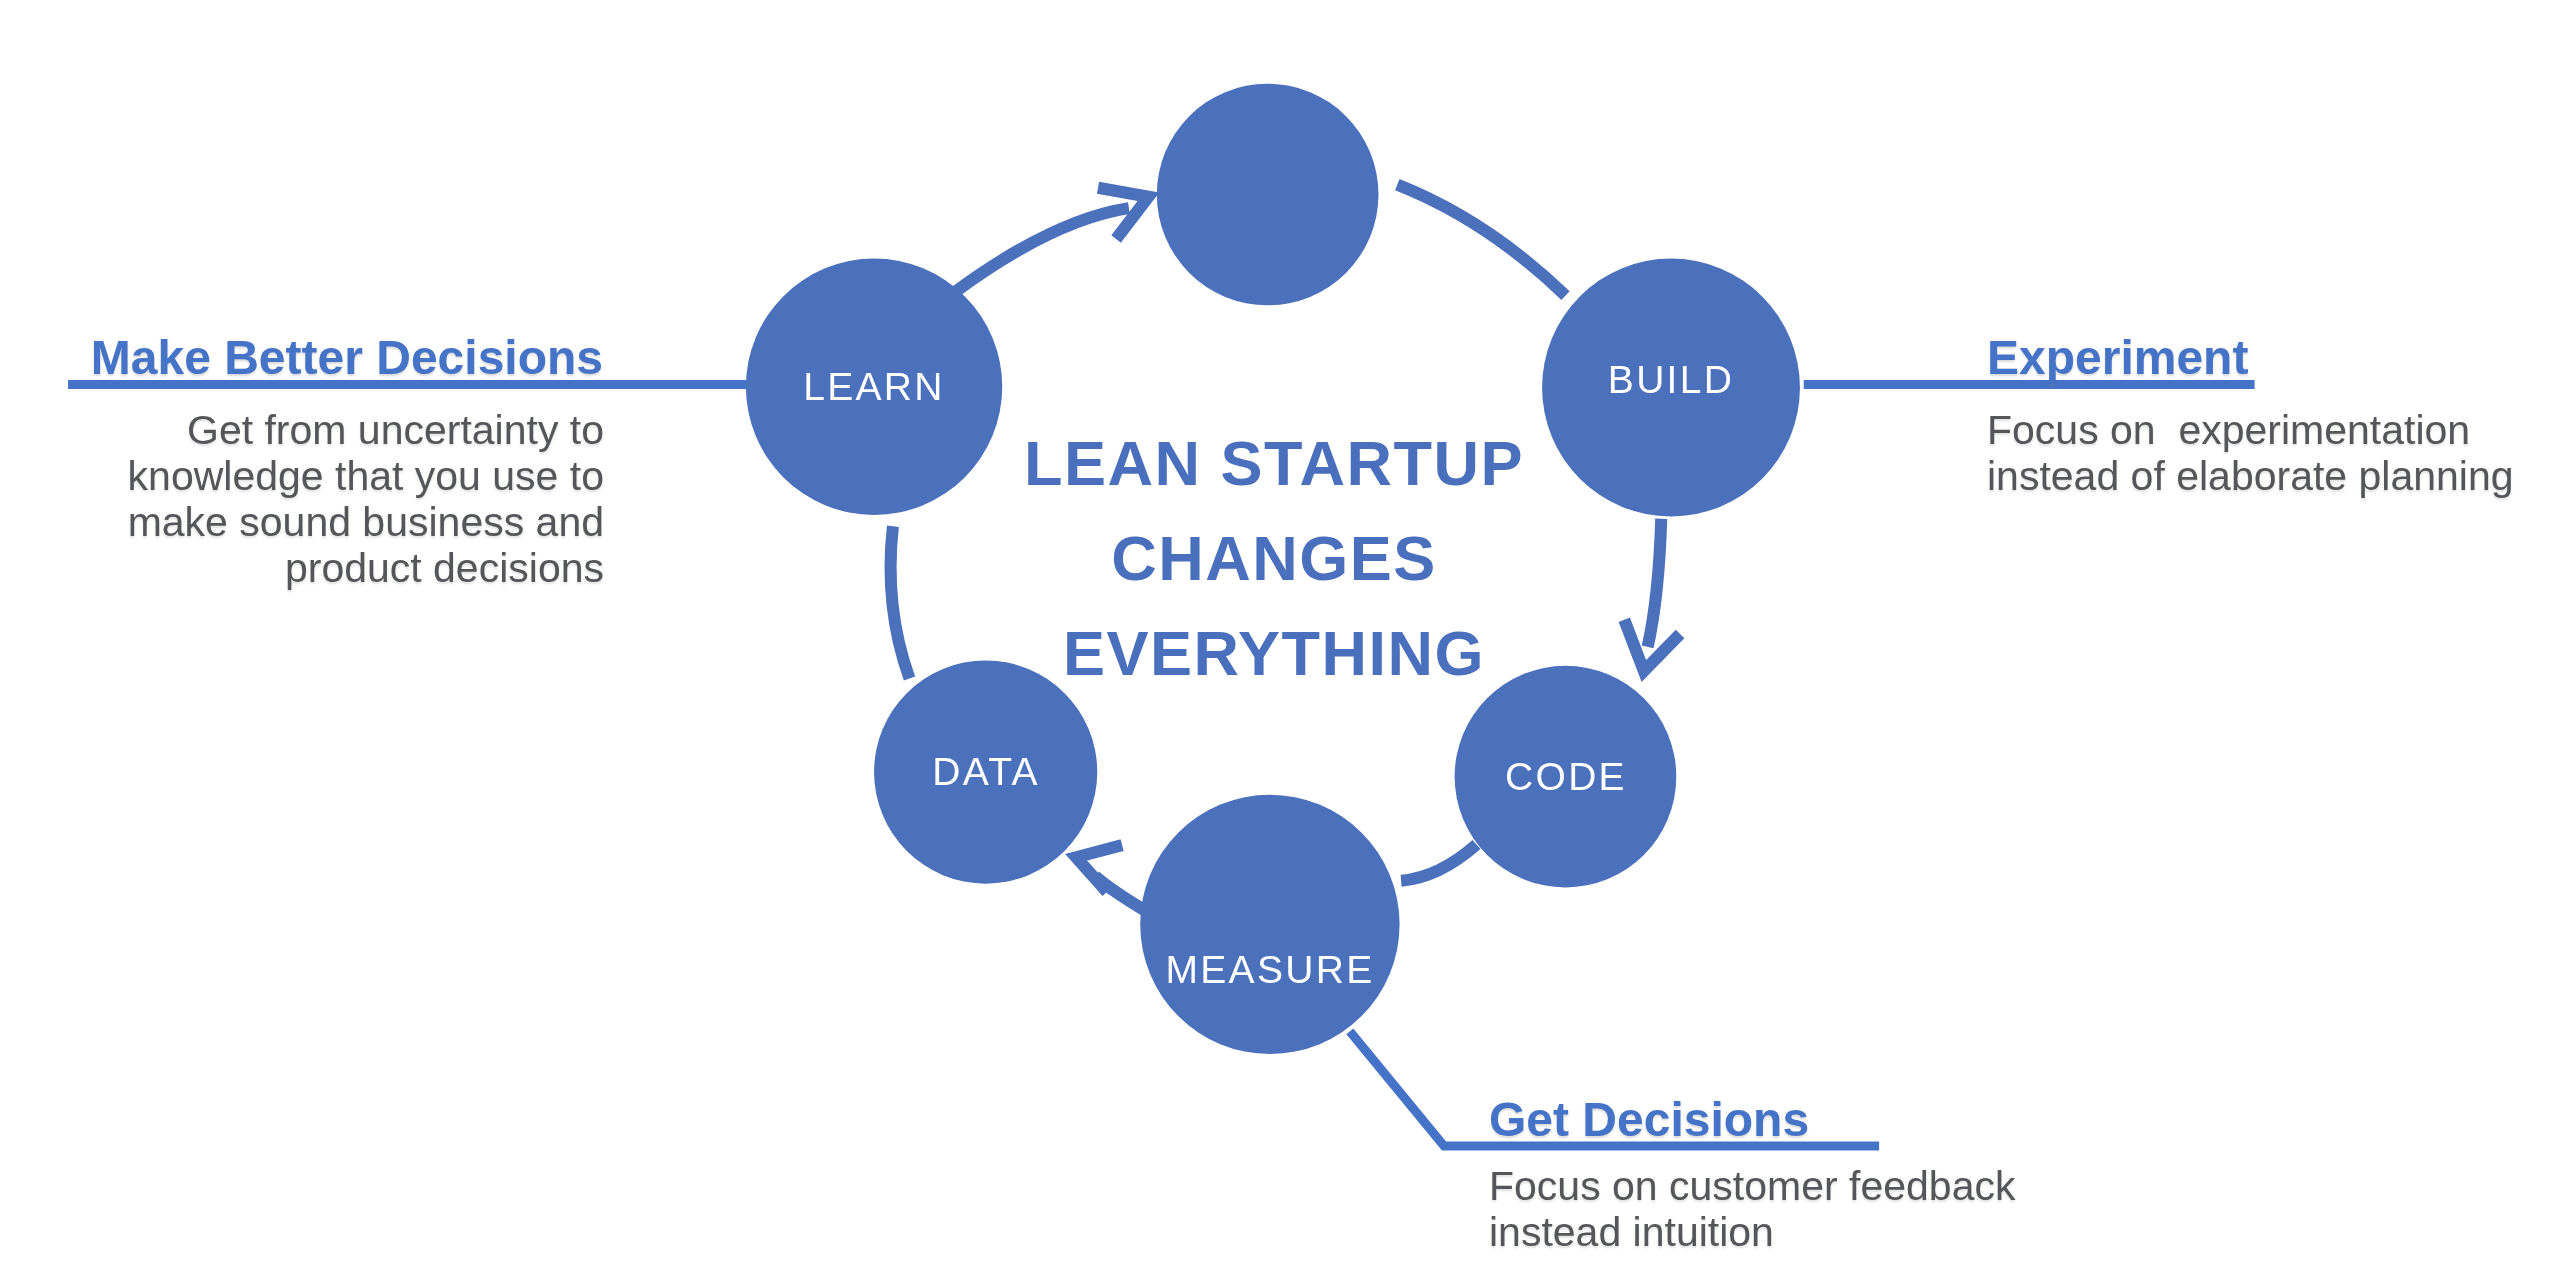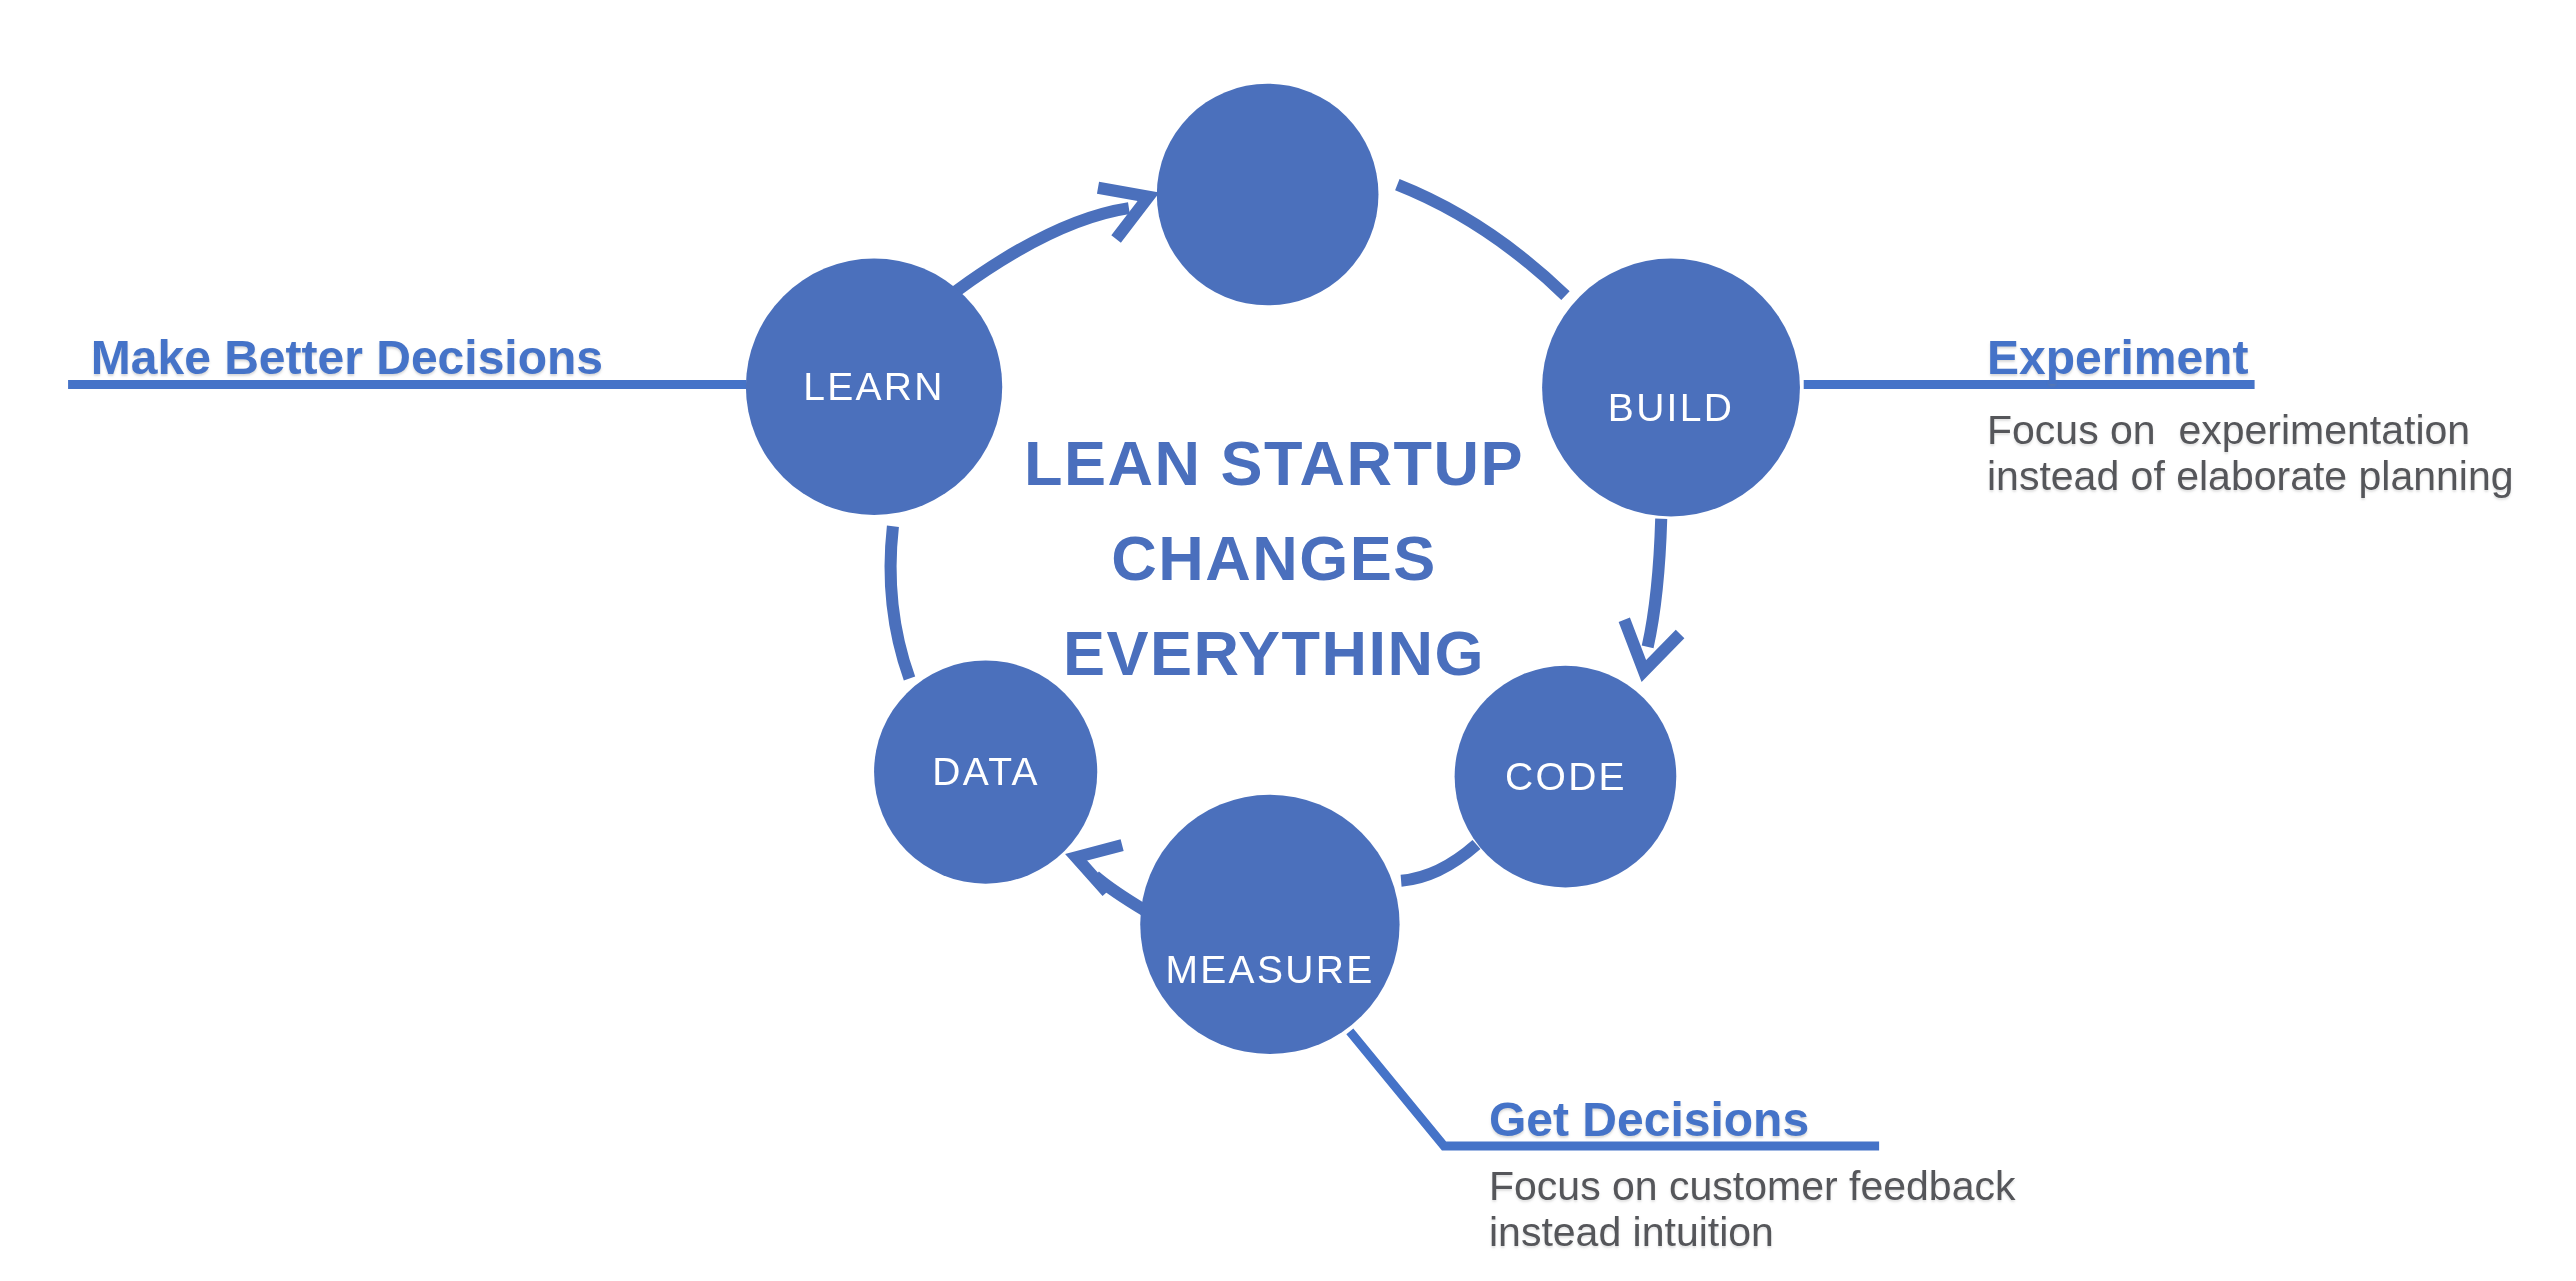--- a/index.html
+++ b/index.html
@@ -94,33 +94,39 @@
     <polyline points="1790,1368 1915,1520 2492,1520" fill="none" stroke="#4573c8" stroke-width="12"></polyline>
 
     <circle cx="1681" cy="258" r="147" fill="#4b70bc"></circle>
     <circle cx="1159" cy="513" r="170" fill="#4b70bc"></circle>
     <circle cx="2216" cy="514" r="171" fill="#4b70bc"></circle>
     <circle cx="1307" cy="1024" r="148" fill="#4b70bc"></circle>
     <circle cx="2076" cy="1030" r="147" fill="#4b70bc"></circle>
     <circle cx="1684" cy="1226" r="172" fill="#4b70bc"></circle>
   </svg>
 
-  <div class="step-label" style="left:1671px; top:408px;">BUILD</div>
+  <div class="step-label" style="left:1671px; top:380px;">BUILD</div>
   <div class="step-label" style="left:1566px; top:777px;">CODE</div>
   <div class="step-label" style="left:1270px; top:925px;margin-top:45px;">MEASURE</div>
   <div class="step-label" style="left:986px; top:772px;text-align:center;">DATA</div>
   <div class="step-label" style="left:874px; top:387px;">LEARN</div>
 
   <div class="center-title">
     <div>LEAN STARTUP</div>
     <div>CHANGES</div>
     <div>EVERYTHING</div>
   </div>
 
   <div class="ann-heading align-right" style="left:75px; top:330px; width:528px;">Make Better Decisions</div>
+  <div class="ann-body align-right" style="left:106px; top:407px; width:498px;">
+    <div class="ann-line">Get from uncertainty to</div>
+    <div class="ann-line">knowledge that you use to</div>
+    <div class="ann-line">make sound business and</div>
+    <div class="ann-line">product decisions</div>
+  </div>
 
   <div class="ann-heading align-left" style="left:1987px; top:330px; width:573px;">Experiment</div>
   <div class="ann-body align-left" style="left:1987px; top:407px; width:588px;">
     <div class="ann-line">Focus on  experimentation</div>
     <div class="ann-line">instead of elaborate planning</div>
   </div>
 
   <div class="ann-heading align-left" style="left:1489px; top:1092px; width:528px;">Get Decisions</div>
   <div class="ann-body align-left" style="left:1489px; top:1163px; width:573px;">
     <div class="ann-line">Focus on customer feedback</div>

